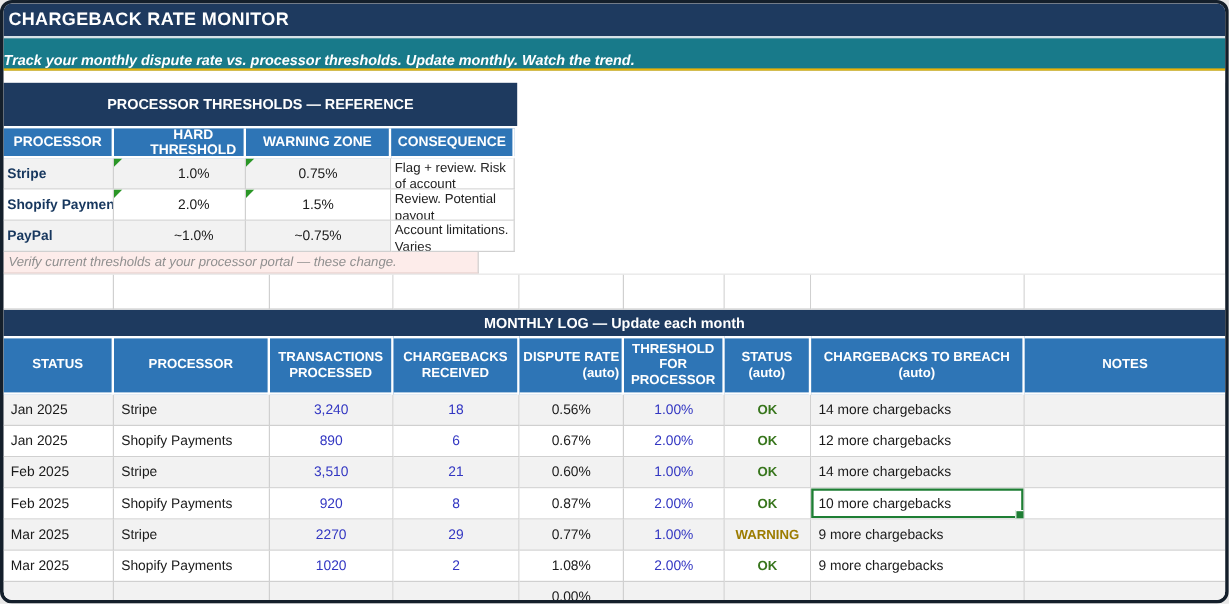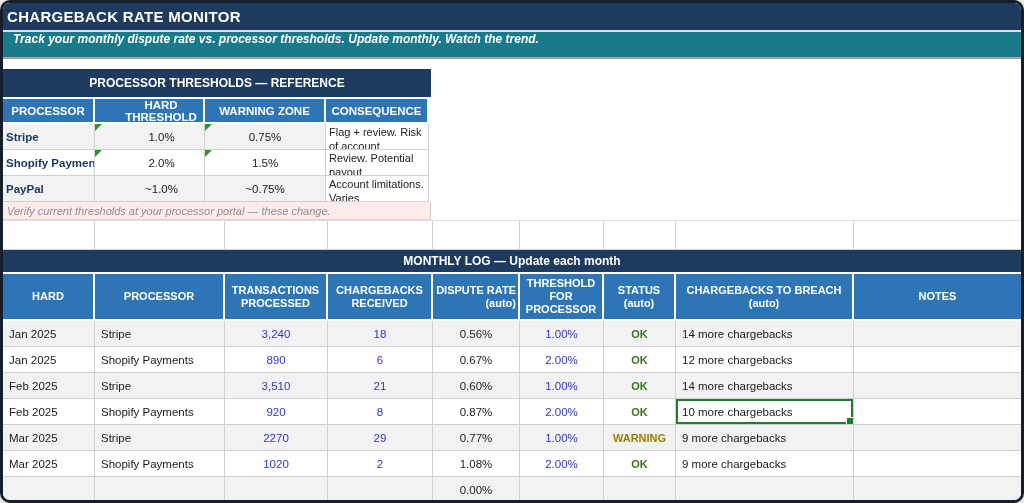--- a/index.html
+++ b/index.html
@@ -1,48 +1,48 @@
 <!DOCTYPE html>
 <html><head>
 <meta charset="utf-8">
 <style>
   html,body{margin:0;padding:0;background:#e8e8e8;font-family:"Liberation Sans",sans-serif;}
   .window{position:relative;width:1024px;height:503px;box-sizing:border-box;border:3px solid #141f2b;
     border-radius:10px;overflow:hidden;background:#ffffff;}
   
   .titlebar{height:27px;background:#1e3a5f;color:#fff;display:flex;align-items:center;
     padding-left:4px;font-size:15px;font-weight:bold;letter-spacing:.3px;border-bottom:2px solid #d7e2e8;box-sizing:content-box;}
-  .subbar{height:25px;background:#187a8a;color:#fff;display:flex;align-items:flex-start;
-    padding-left:10px;font-size:12px;font-weight:bold;font-style:italic;border-bottom:2px solid #a3a3a3;}
+  .subbar{height:25px;background:#187a8a;color:#fff;display:flex;align-items:flex-end;
+    padding-left:0;font-size:12px;font-weight:bold;font-style:italic;border-bottom:2px solid #eab308;}
   .gap{height:10px;background:#fff;}
   
   .row{display:flex;}
   .cell{box-sizing:border-box;border-right:1px solid #d0d0d0;border-bottom:1px solid #d0d0d0;
     font-size:11.5px;color:#1a1a1a;display:flex;align-items:center;overflow:hidden;white-space:nowrap;position:relative;}
   .center{justify-content:center;}
   .left{padding-left:6px;}
   .gray{background:#f2f2f2;}
   .white{background:#ffffff;}
   .bluev{color:#3236c2;}
   .ok{color:#38761d;font-weight:bold;font-size:11px;}
   .warn{color:#9c7c00;font-weight:bold;font-size:11px;}
   
   .ref{width:428px;}
-  .ref-title{height:28px;background:#1e3a5f;color:#fff;font-weight:bold;font-size:12px;
+  .ref-title{height:36px;background:#1e3a5f;color:#fff;font-weight:bold;font-size:12px;
     display:flex;align-items:center;justify-content:center;margin-bottom:2px;}
   .hcell{background:#2e75b6;color:#fff;font-weight:bold;font-size:11.5px;display:flex;align-items:center;
     justify-content:center;text-align:center;box-sizing:border-box;border-right:2px solid #fff;border-bottom:2px solid #fff;
     height:25px;overflow:hidden;}
   .tA{width:92px;}.tB{width:110px;padding-left:24px;}.tC{width:121px;}.tD{width:103px;flex:none;}
   .ref .cell{height:26px;}
   .proc-name{color:#17375e;font-weight:bold;padding-left:3px;}
   .conseq{font-size:11px;line-height:14px;white-space:normal;align-items:flex-start;
     padding:1px 3px 0 3px;color:#222;}
   .tri{position:absolute;top:0;left:0;width:0;height:0;border-top:7px solid #2a9626;border-right:7px solid transparent;}
-  .ref-note{width:428px;height:18px;box-sizing:border-box;background:#fdecea;color:#8f8f8f;
+  .ref-note{width:396px;height:18px;box-sizing:border-box;background:#fdecea;color:#8f8f8f;
     font-style:italic;font-size:11px;display:flex;align-items:center;padding-left:4px;
     border-right:1px solid #d0d0d0;border-bottom:1px solid #e6cfcc;}
   
   .grid-row{display:flex;height:29px;border-top:1px solid #e0e0e0;}
   .grid-row .cell{height:29px;background:#fff;}
   
   .log-title{height:22px;background:#1e3a5f;color:#fff;font-weight:bold;font-size:12px;
     display:flex;align-items:center;justify-content:center;}
   .log-head{display:flex;background:#fff;}
   .lh{background:#2e75b6;color:#fff;font-weight:bold;font-size:11px;line-height:13px;display:flex;
@@ -126,21 +126,21 @@
     <div class="cell cF"></div>
     <div class="cell cG"></div>
     <div class="cell cH"></div>
     <div class="cell cI" style="border-right:none;"></div>
   </div>
 
   <div class="log">
     <div class="log-title">MONTHLY LOG — Update each month</div>
 
     <div class="log-head">
-      <div class="lh cA">HARD</div>
+      <div class="lh cA">STATUS</div>
       <div class="lh cB">PROCESSOR</div>
       <div class="lh cC">TRANSACTIONS PROCESSED</div>
       <div class="lh cD">CHARGEBACKS RECEIVED</div>
       <div class="lh cE">DISPUTE RATE (auto)</div>
       <div class="lh cF">THRESHOLD FOR PROCESSOR</div>
       <div class="lh cG">STATUS (auto)</div>
       <div class="lh cH">CHARGEBACKS TO BREACH (auto)</div>
       <div class="lh cI" style="border-right:none;">NOTES</div>
     </div>
 

